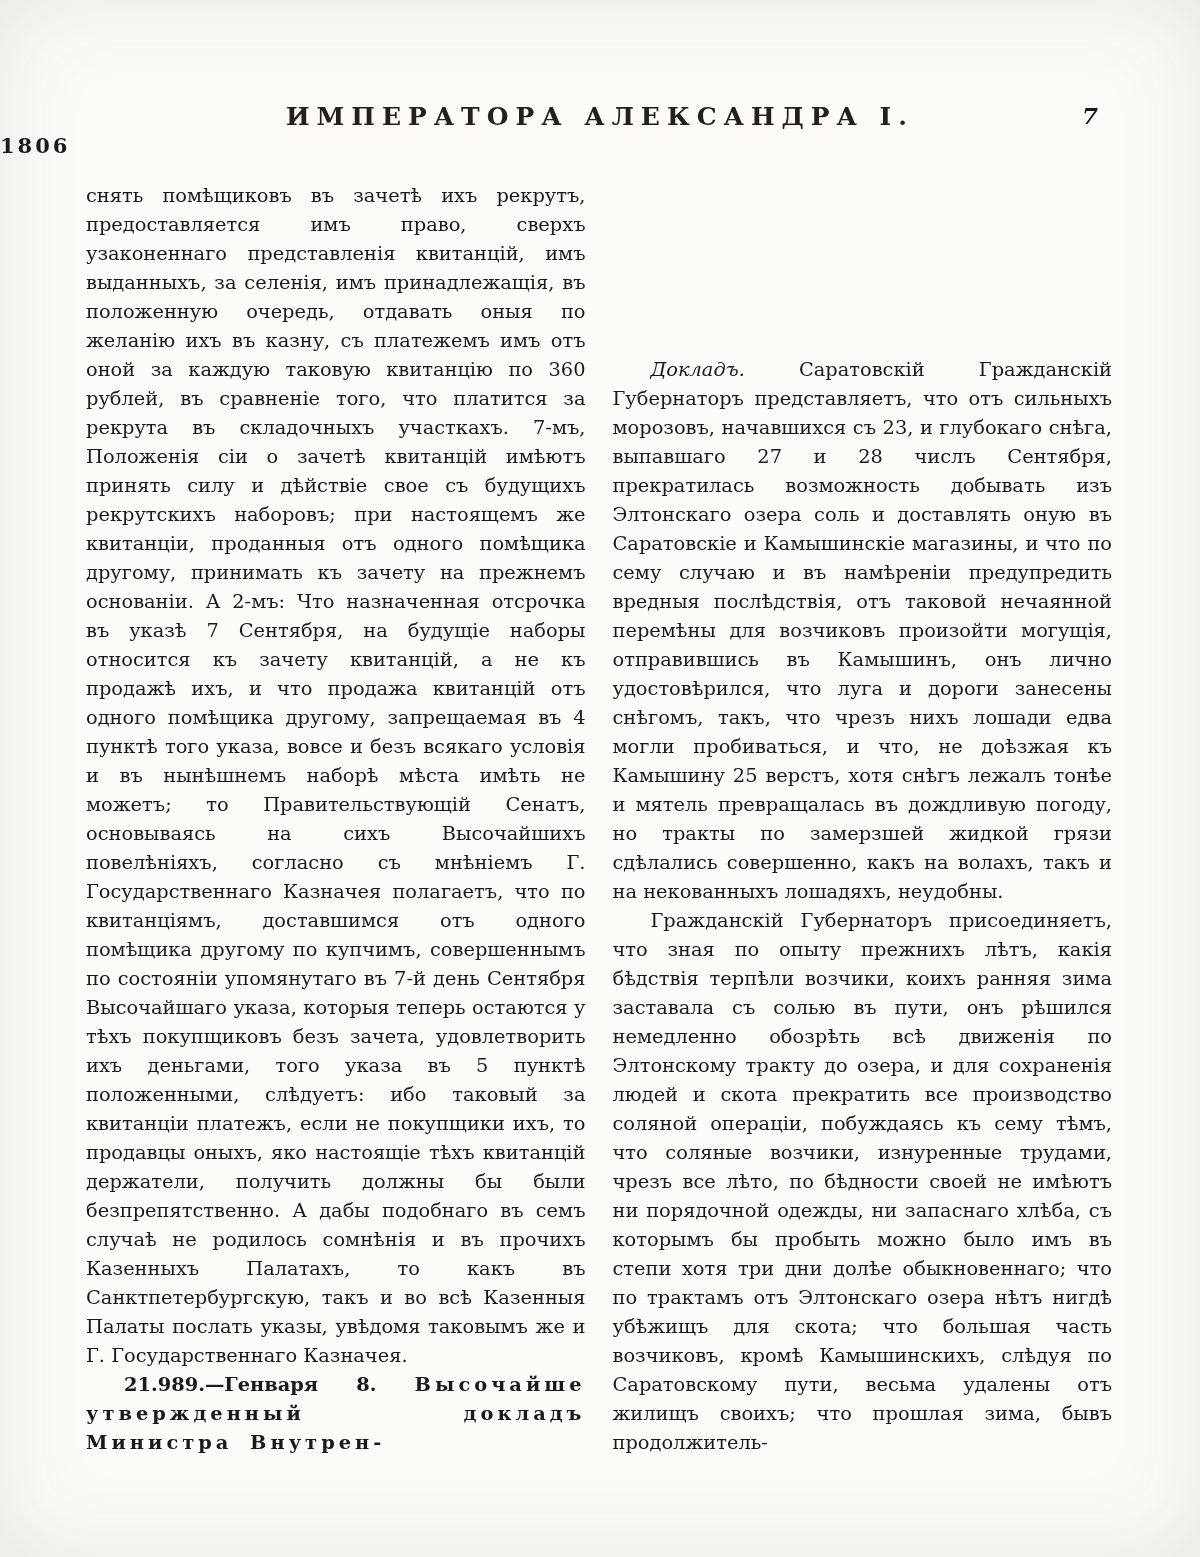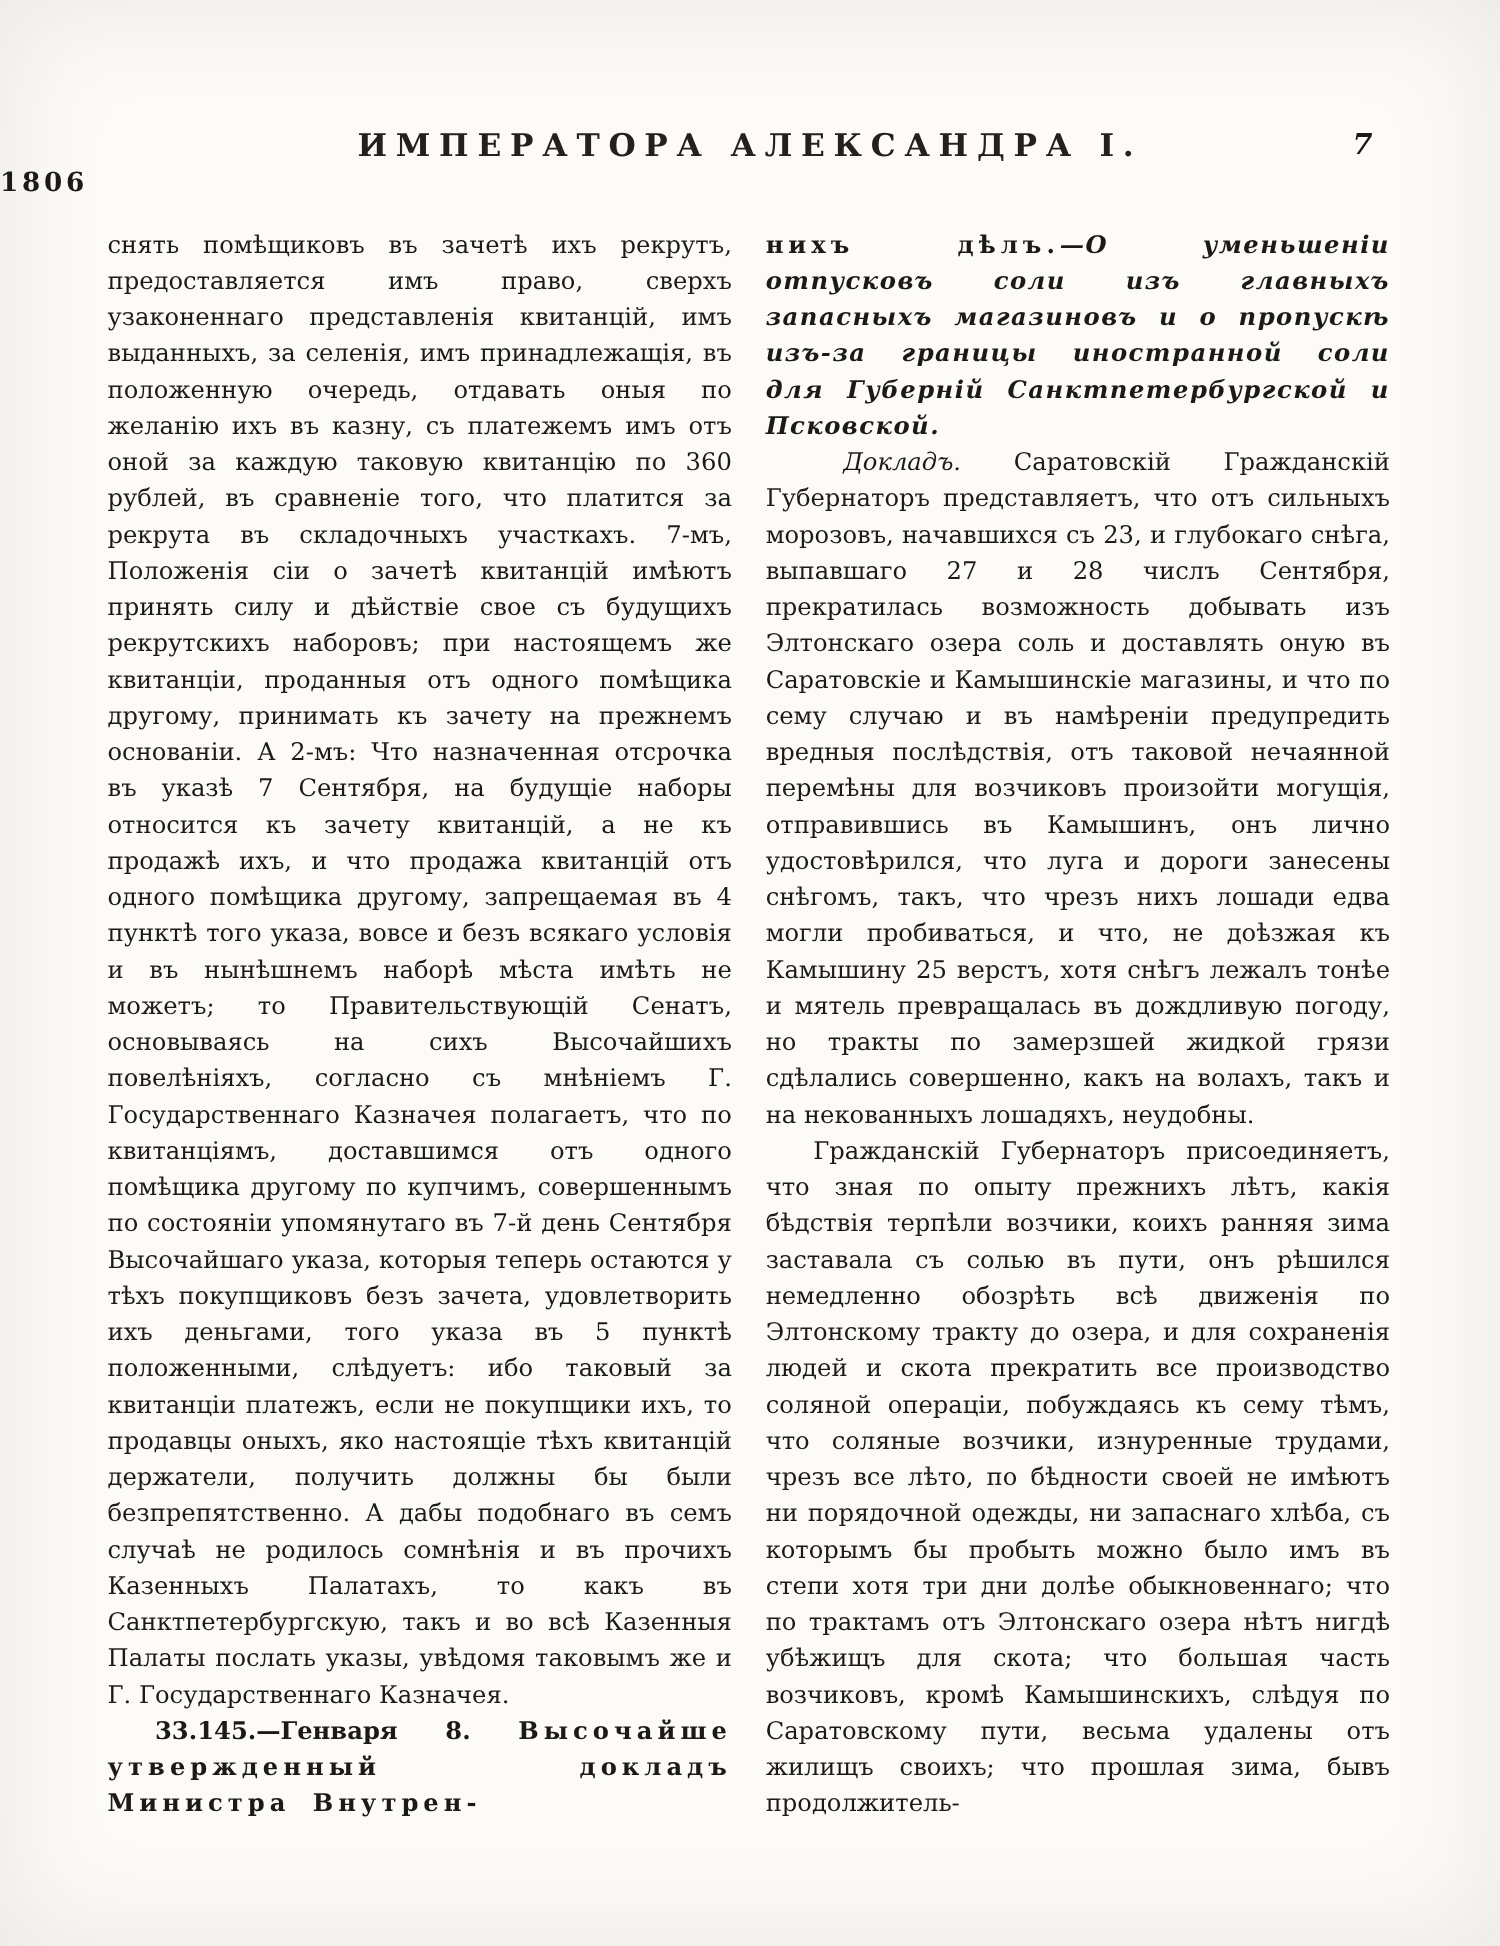--- a/index.html
+++ b/index.html
@@ -89,45 +89,43 @@
     word-spacing: 7px;
   }
   .law-title {
     font-style: italic;
     font-weight: bold;
     letter-spacing: 1.2px;
     word-spacing: 3px;
   }
   .lead-italic {
     font-style: italic;
-    margin-left: 24px;
   }
 </style>
 </head>
 <body>
 
 <div class="page">
 
   <div class="running-head">
     <span class="head-title">ИМПЕРАТОРА АЛЕКСАНДРА I.</span>
     <span class="page-number">7</span>
   </div>
 
   <div class="year">1806</div>
 
   <div class="columns">
 
     <div class="col">
       <p>снять помѣщиковъ въ зачетѣ ихъ рекрутъ, предоставляется имъ право, сверхъ узаконеннаго представленія квитанцій, имъ выданныхъ, за селенія, имъ принадлежащія, въ положенную очередь, отдавать оныя по желанію ихъ въ казну, съ платежемъ имъ отъ оной за каждую таковую квитанцію по 360 рублей, въ сравненіе того, что платится за рекрута въ складочныхъ участкахъ. 7-мъ, Положенія сіи о зачетѣ квитанцій имѣютъ принять силу и дѣйствіе свое съ будущихъ рекрутскихъ наборовъ; при настоящемъ же квитанціи, проданныя отъ одного помѣщика другому, принимать къ зачету на прежнемъ основаніи. А 2-мъ: Что назначенная отсрочка въ указѣ 7 Сентября, на будущіе наборы относится къ зачету квитанцій, а не къ продажѣ ихъ, и что продажа квитанцій отъ одного помѣщика другому, запрещаемая въ 4 пунктѣ того указа, вовсе и безъ всякаго условія и въ нынѣшнемъ наборѣ мѣста имѣть не можетъ; то Правительствующій Сенатъ, основываясь на сихъ Высочайшихъ повелѣніяхъ, согласно съ мнѣніемъ Г. Государственнаго Казначея полагаетъ, что по квитанціямъ, доставшимся отъ одного помѣщика другому по купчимъ, совершеннымъ по состояніи упомянутаго въ 7-й день Сентября Высочайшаго указа, которыя теперь остаются у тѣхъ покупщиковъ безъ зачета, удовлетворить ихъ деньгами, того указа въ 5 пунктѣ положенными, слѣдуетъ: ибо таковый за квитанціи платежъ, если не покупщики ихъ, то продавцы оныхъ, яко настоящіе тѣхъ квитанцій держатели, получить должны бы были безпрепятственно. А дабы подобнаго въ семъ случаѣ не родилось сомнѣнія и въ прочихъ Казенныхъ Палатахъ, то какъ въ Санктпетербургскую, такъ и во всѣ Казенныя Палаты послать указы, увѣдомя таковымъ же и Г. Государственнаго Казначея.</p>
-      <p class="indent"><span class="entry-num">33.145.—Генваря 8. </span><span class="spaced">Высочайше утвержденный докладъ Министра Внутрен-</span></p>
+      <p class="indent"><span class="entry-num">21.989.—Генваря 8. </span><span class="spaced">Высочайше утвержденный докладъ Министра Внутрен-</span></p>
     </div>
 
     <div class="divider"></div>
 
     <div class="col">
-      <p><span class="spaced-cont">нихъ дѣлъ.</span><span class="law-title">—О уменьшеніи отпусковъ соли изъ главныхъ запасныхъ магазиновъ и о пропускѣ изъ-за границы иностранной соли для Губерній Санктпетербургской и Псковской.</span></p>
       <p class="indent"><span class="lead-italic">Докладъ. </span><span>Саратовскій Гражданскій Губернаторъ представляетъ, что отъ сильныхъ морозовъ, начавшихся съ 23, и глубокаго снѣга, выпавшаго 27 и 28 числъ Сентября, прекратилась возможность добывать изъ Элтонскаго озера соль и доставлять оную въ Саратовскіе и Камышинскіе магазины, и что по сему случаю и въ намѣреніи предупредить вредныя послѣдствія, отъ таковой нечаянной перемѣны для возчиковъ произойти могущія, отправившись въ Камышинъ, онъ лично удостовѣрился, что луга и дороги занесены снѣгомъ, такъ, что чрезъ нихъ лошади едва могли пробиваться, и что, не доѣзжая къ Камышину 25 верстъ, хотя снѣгъ лежалъ тонѣе и мятель превращалась въ дождливую погоду, но тракты по замерзшей жидкой грязи сдѣлались совершенно, какъ на волахъ, такъ и на некованныхъ лошадяхъ, неудобны.</span></p>
       <p class="indent">Гражданскій Губернаторъ присоединяетъ, что зная по опыту прежнихъ лѣтъ, какія бѣдствія терпѣли возчики, коихъ ранняя зима заставала съ солью въ пути, онъ рѣшился немедленно обозрѣть всѣ движенія по Элтонскому тракту до озера, и для сохраненія людей и скота прекратить все производство соляной операціи, побуждаясь къ сему тѣмъ, что соляные возчики, изнуренные трудами, чрезъ все лѣто, по бѣдности своей не имѣютъ ни порядочной одежды, ни запаснаго хлѣба, съ которымъ бы пробыть можно было имъ въ степи хотя три дни долѣе обыкновеннаго; что по трактамъ отъ Элтонскаго озера нѣтъ нигдѣ убѣжищъ для скота; что большая часть возчиковъ, кромѣ Камышинскихъ, слѣдуя по Саратовскому пути, весьма удалены отъ жилищъ своихъ; что прошлая зима, бывъ продолжитель-</p>
     </div>
 
   </div>
 
 </div>
 
 </body></html>

